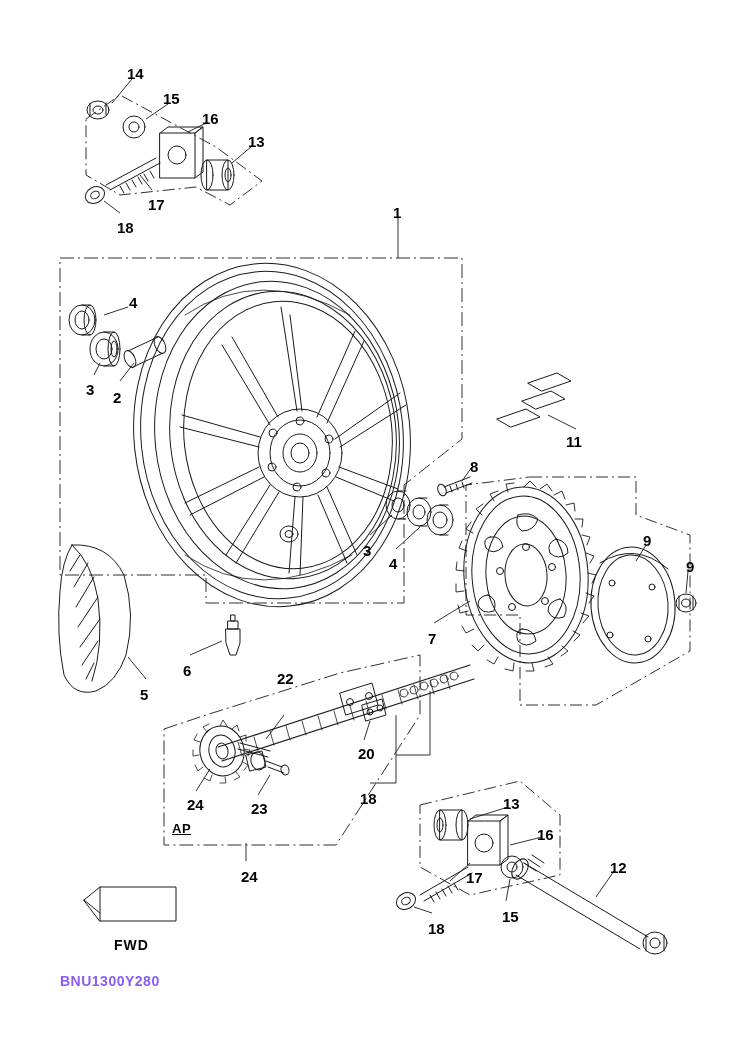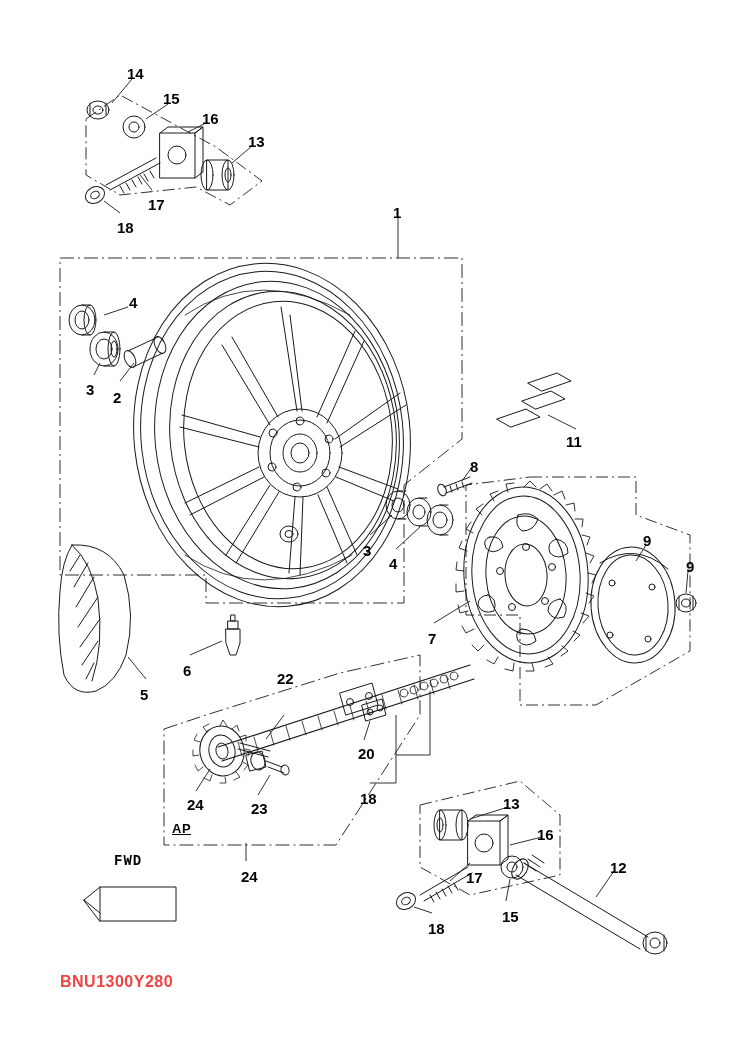--- a/index.html
+++ b/index.html
@@ -28,24 +28,24 @@
     font-family: "Liberation Sans", sans-serif;
     font-size: 15px;
     font-weight: bold;
     color: #000000;
     line-height: 1;
     white-space: nowrap;
   }
   .partcode {
     position: absolute;
     font-family: "Liberation Sans", sans-serif;
-    font-size: 16px;
+    font-size: 14px;
     font-weight: bold;
     letter-spacing: 0.5px;
-    color: #ef4444;
+    color: #8b5cf6;
   }
   .fwdlabel {
     position: absolute;
     font-family: "Liberation Sans", sans-serif;
     font-size: 14px;
     font-weight: bold;
     color: #000000;
     letter-spacing: 1px;
   }
   .aplabel {
@@ -444,16 +444,16 @@
   <div class="callout" style="left:251px; top:786px;">23</div>
   <div class="callout" style="left:241px; top:854px;">24</div>
   <div class="callout" style="left:503px; top:781px;">13</div>
   <div class="callout" style="left:537px; top:812px;">16</div>
   <div class="callout" style="left:610px; top:845px;">12</div>
   <div class="callout" style="left:466px; top:855px;">17</div>
   <div class="callout" style="left:502px; top:894px;">15</div>
   <div class="callout" style="left:428px; top:906px;">18</div>
 
   <div class="aplabel" style="left:172px; top:806px;text-decoration:underline;">AP</div>
-  <div class="fwdlabel" style="left:114px; top:838px;font-family:Liberation Mono, monospace;">FWD</div>
+  <div class="fwdlabel" style="left:114px; top:922px;">FWD</div>
   <div class="partcode" style="left:60px; top:958px;">BNU1300Y280</div>
 
 </div>
 
 </body></html>

